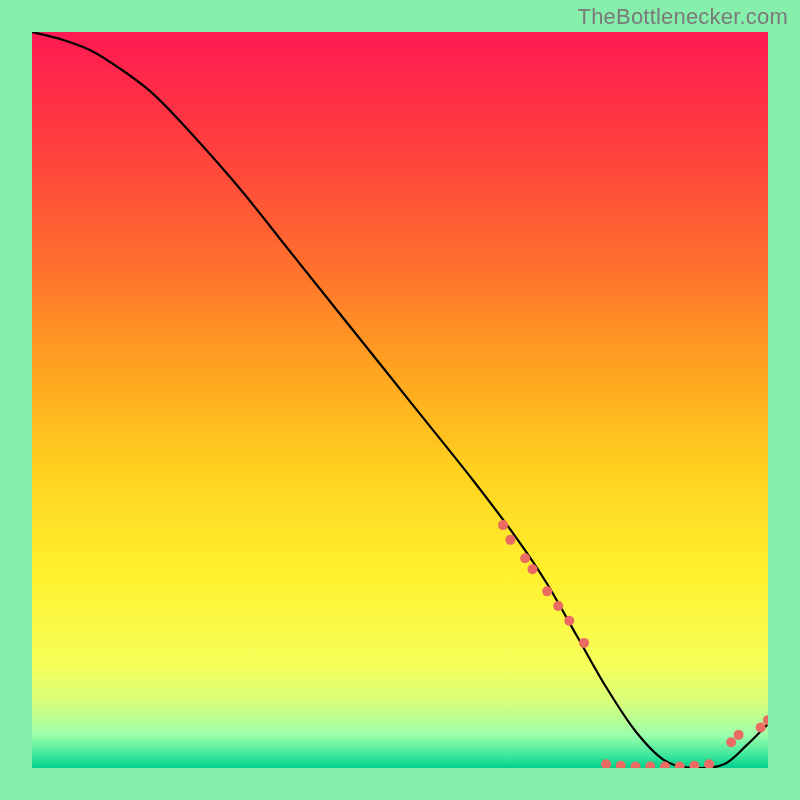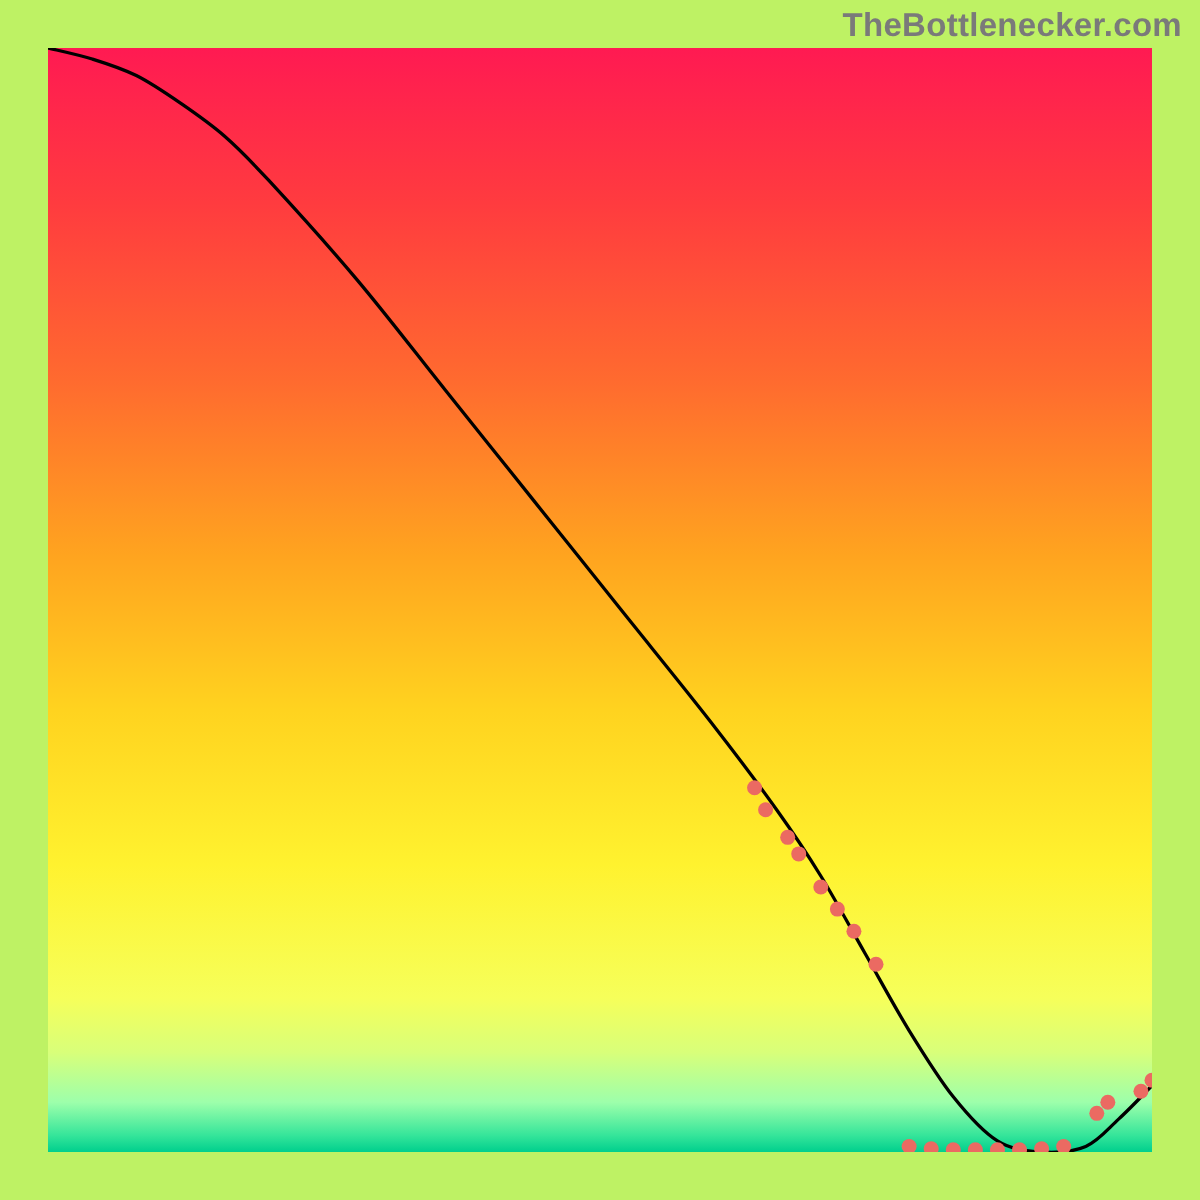--- a/index.html
+++ b/index.html
@@ -1,22 +1,21 @@
 <!DOCTYPE html>
 <html><head>
 <meta charset="utf-8">
 <style>
   * { margin: 0; padding: 0; box-sizing: border-box; }
   html, body { width: 800px; height: 800px; overflow: hidden; background: #000; }
   .canvas {
     position: relative;
     width: 800px;
     height: 800px;
-    background: #bef264;
-    font-weight: bold;
+    background: #86efac;
   }
   .watermark {
     position: absolute;
     top: 4px;
     right: 12px;
     font-family: Arial, Helvetica, sans-serif;
     font-size: 22px;
     color: #7a7a7a;
     letter-spacing: 0.2px;
   }

